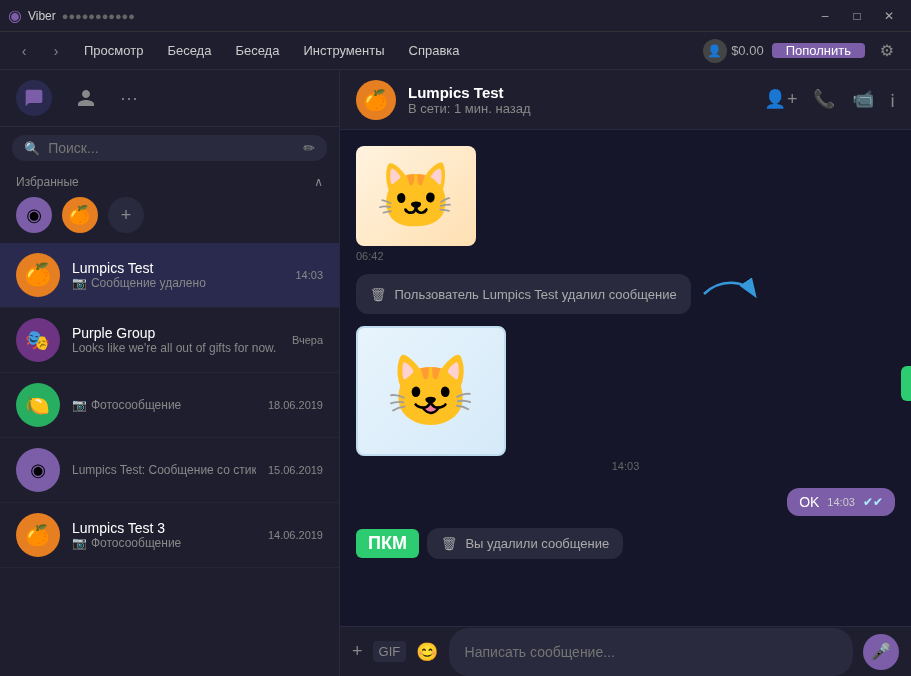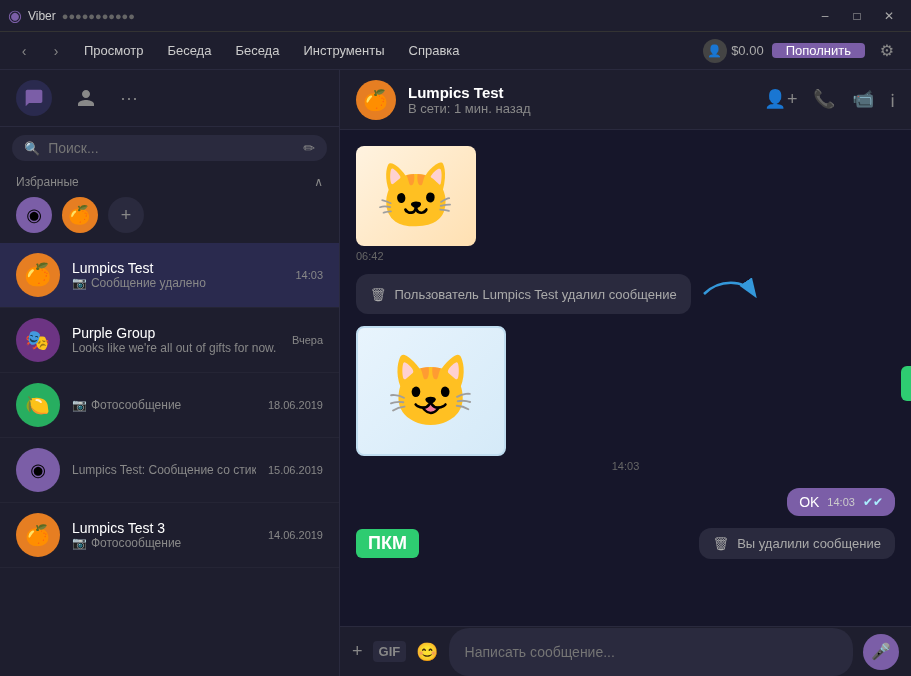--- a/index.html
+++ b/index.html
@@ -317,31 +317,31 @@
       </div>
 
       <div class="msg-ok">
         <div class="ok-bubble">
           <span>OK</span>
           <span class="ok-time">14:03</span>
           <span class="ok-check">✔✔</span>
         </div>
       </div>
 
-      <div style="display:flex; justify-content:space-between; align-items:center; gap:8px;">
+      <div style="display:flex; justify-content:flex-start; align-items:center; gap:8px;">
         <div style="background:#2ecc71; color:white; font-size:18px; font-weight:900; padding:4px 12px; border-radius:6px;">ПКМ</div>
         <div class="deleted-right-bubble">
           <span>🗑</span>
           <span>Вы удалили сообщение</span>
         </div>
       </div>
 
     </div>
 
     <div class="input-bar">
       <div class="input-btn">+</div>
-      <div class="input-btn" style="font-size:13px; font-weight:bold; background:#2a2a3e; padding:3px 6px; border-radius:4px; color:#888;">GIF</div>
+      <div class="input-btn" style="font-size:13px; font-weight:normal; background:#2a2a3e; padding:3px 6px; border-radius:4px; color:#888;">GIF</div>
       <div class="input-btn">😊</div>
       <input type="text" class="input-field" placeholder="Написать сообщение..." style="">
       <div class="mic-btn">🎤</div>
     </div>
   </div>
 </div>
 
 </body></html>

